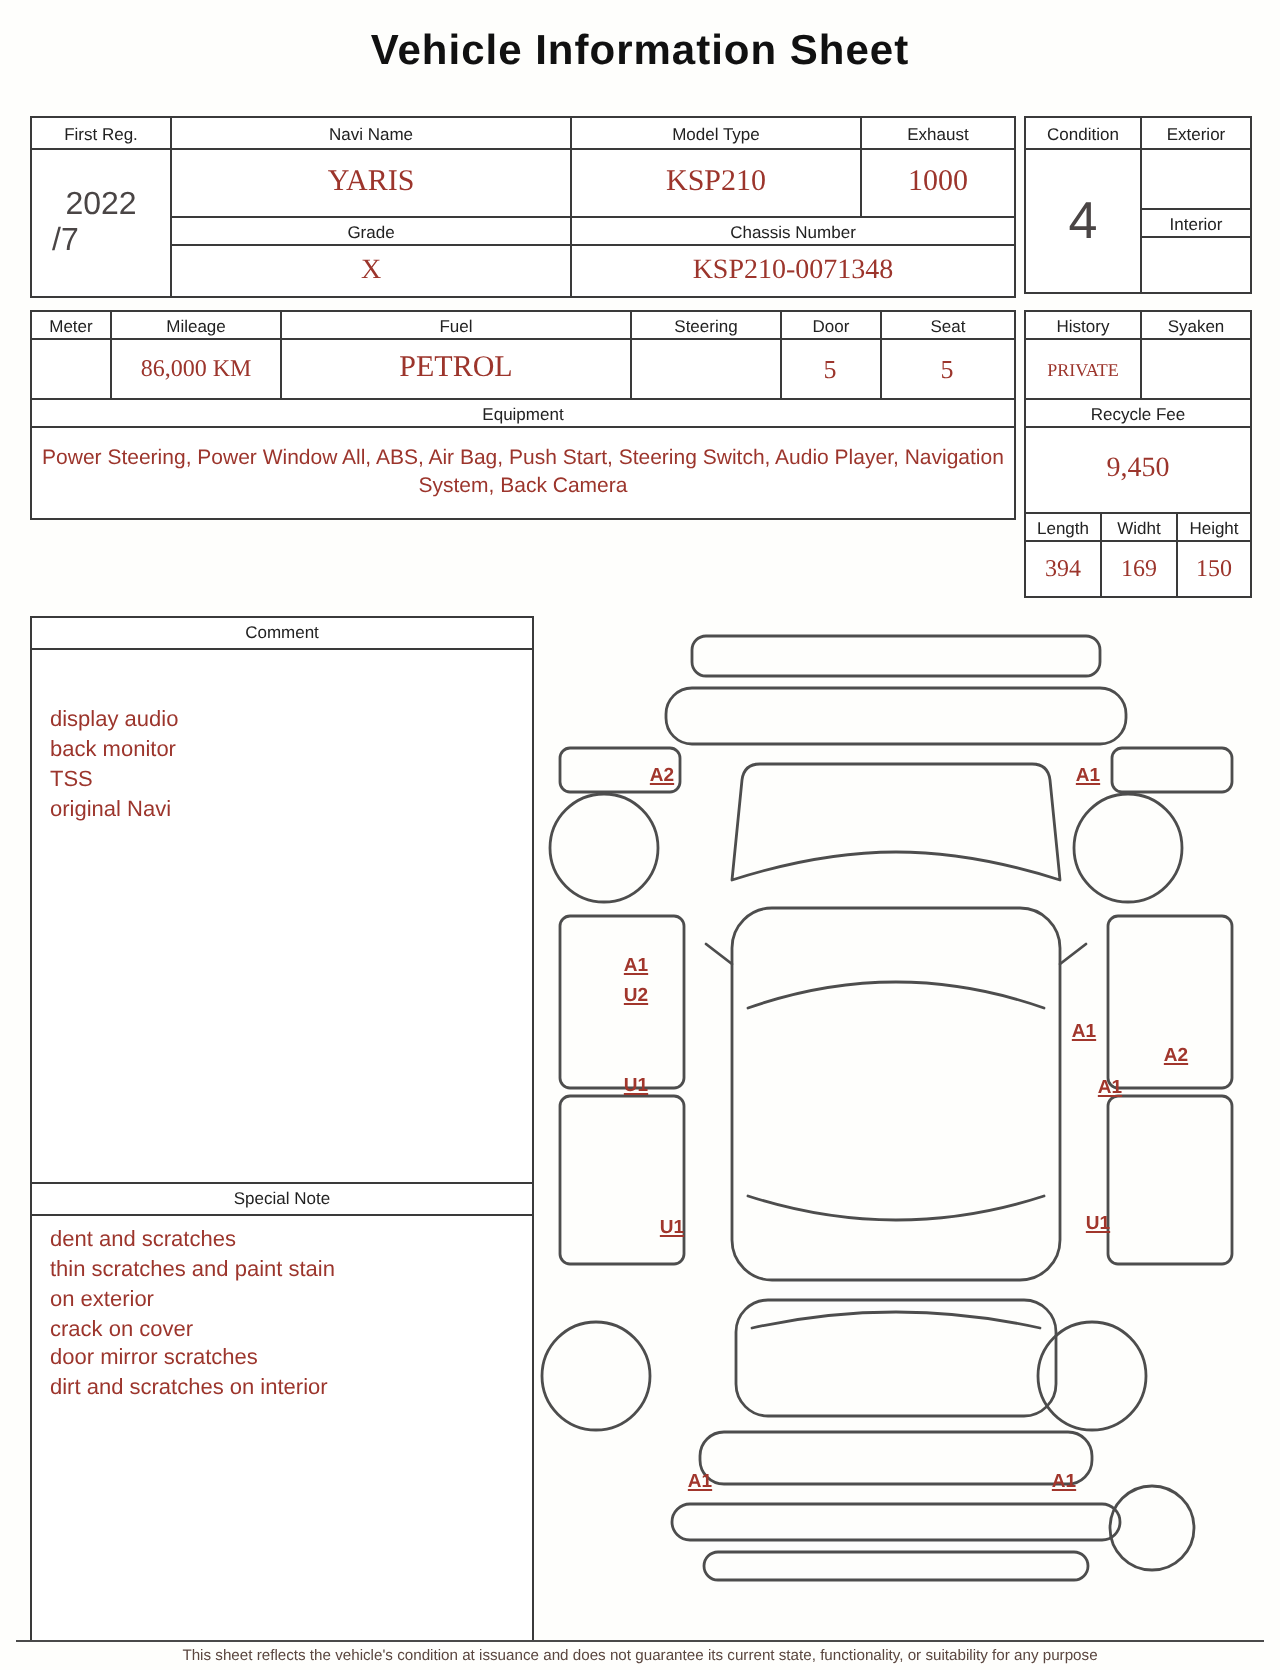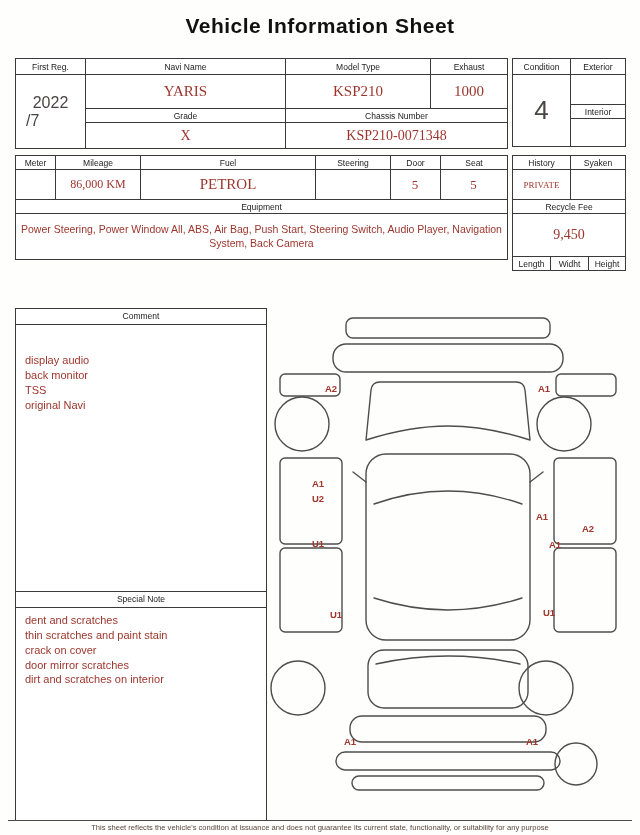--- a/index.html
+++ b/index.html
@@ -42,20 +42,21 @@
   .bh2 { border-top:1px solid #3a3a3a; }
   .cbody {
     padding:5px 9px; font-size:11px; line-height:1.35; color:#9c352c;
   }
   .cmt { height:233px;margin-top:23px; }
   .diagram { position:absolute; }
   .diagram svg { position:absolute; left:0; top:0; }
   .mark {
     position:absolute; font-size:9.5px; font-weight:600; color:#a1362c;
     transform:translate(-50%,-50%);
+    text-decoration:underline;
   }
   .footer {
     position:absolute; left:8px; right:8px; top:820px;
     border-top:1px solid #4a4a4a; text-align:center;
     font-size:7.6px; color:#5a463f; padding-top:2px;
   }
 </style>
 </head>
 <body>
 
@@ -183,36 +184,42 @@
     <colgroup>
         <col style="width:38px">
         <col style="width:38px">
         <col style="width:37px">
       </colgroup>
     <tbody>
       <tr style="height:14px">
         <td class="h">Length</td>
         <td class="h">Widht</td>
         <td class="h">Height</td>
+      </tr>
+      <tr style="height:28px">
+        <td class="v v12">394</td>
+        <td class="v v12">169</td>
+        <td class="v v12">150</td>
       </tr>
     </tbody>
   </table>
 
   <div class="cbox" style="left:15px;top:308px;width:250px;height:511px">
     <div class="bhead">Comment</div>
     <div class="cbody cmt">
       <div>display audio</div>
       <div>back monitor</div>
       <div>TSS</div>
       <div>original Navi</div>
     </div>
     <div class="bhead bh2">Special Note</div>
     <div class="cbody">
       <div>dent and scratches</div>
       <div>thin scratches and paint stain</div>
+      <div>on exterior</div>
       <div>crack on cover</div>
       <div>door mirror scratches</div>
       <div>dirt and scratches on interior</div>
     </div>
   </div>
 
   <div class="diagram" style="left:268px;top:312px;width:360px;height:505px">
     <svg width="360" height="505" viewBox="0 0 360 505">
       <g fill="none" stroke="#4d4d4d" stroke-width="1.4" stroke-linejoin="round" stroke-linecap="round">
 

